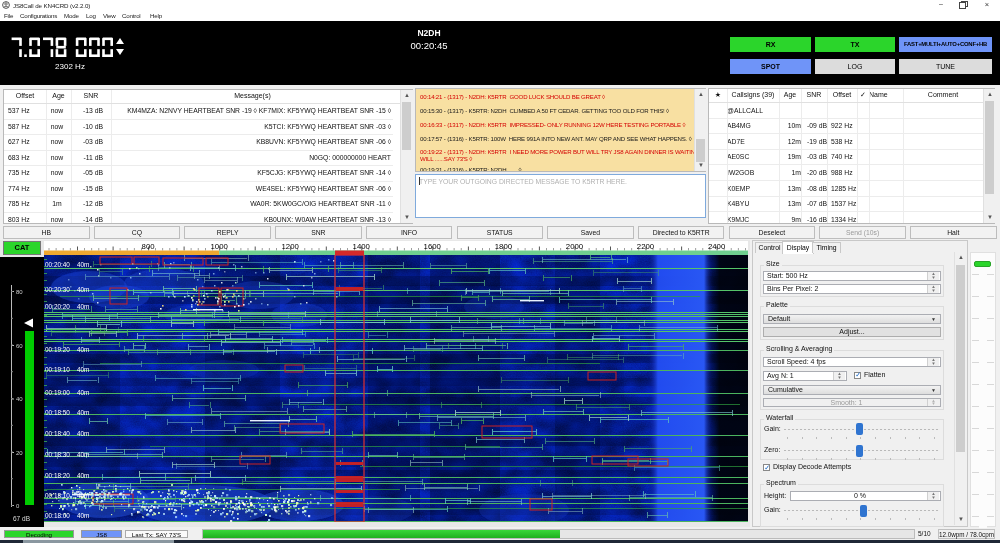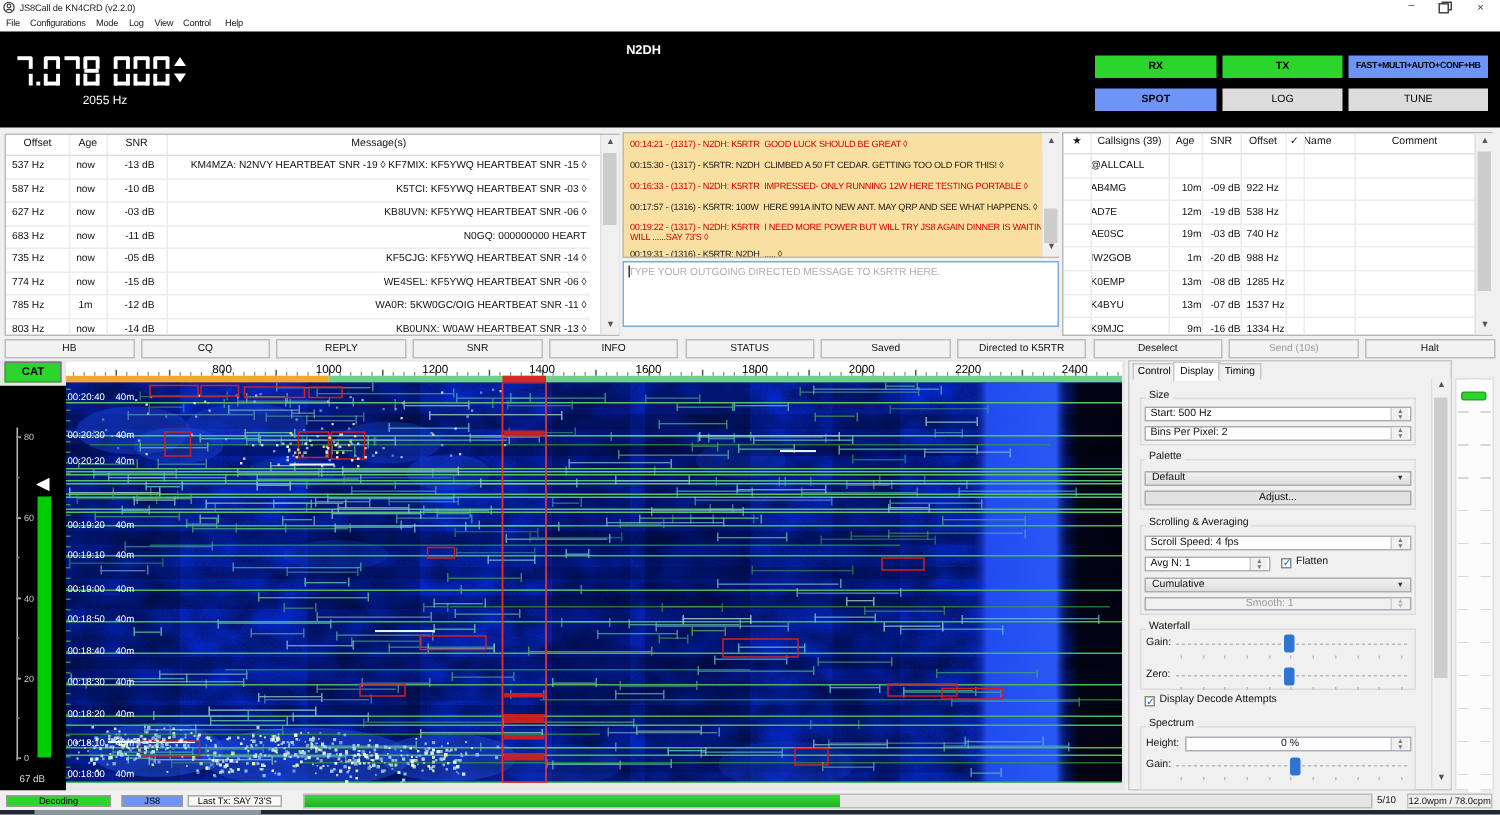--- a/index.html
+++ b/index.html
@@ -70,22 +70,23 @@
       <rect x="97.2" y="28.2" width="2.6" height="7.8" fill="#fff"></rect>
       <rect x="102.8" y="16.5" width="9.6" height="2.6" fill="#fff"></rect>
       <rect x="102.8" y="33.4" width="9.6" height="2.6" fill="#fff"></rect>
       <rect x="102.2" y="17.1" width="2.6" height="7.8" fill="#fff"></rect>
       <rect x="110.4" y="17.1" width="2.6" height="7.8" fill="#fff"></rect>
       <rect x="102.2" y="28.2" width="2.6" height="7.8" fill="#fff"></rect>
       <rect x="110.4" y="28.2" width="2.6" height="7.8" fill="#fff"></rect>
     </svg>
   <div class="abs" style="left:116px;top:17px;width:0;height:0;border-left:4.5px solid transparent;border-right:4.5px solid transparent;border-bottom:6px solid #fff"></div>
   <div class="abs" style="left:116px;top:28px;width:0;height:0;border-left:4.5px solid transparent;border-right:4.5px solid transparent;border-top:6px solid #fff"></div>
-  <div class="abs" style="left:0px;top:41px;width:140px;text-align:center;font-size:8px;color:#fff">2055 Hz</div>
+  <div class="abs" style="left:0px;top:41px;width:140px;text-align:center;font-size:8px;color:#fff">2302 Hz</div>
   <div class="abs" style="left:329px;top:7px;width:200px;text-align:center;font-size:8.5px;color:#fff;font-weight:bold">N2DH</div>
+  <div class="abs" style="left:329px;top:19px;width:200px;text-align:center;font-size:9.5px;color:#fff">00:20:45</div>
   <div class="abs" style="left:730px;top:16px;width:81px;height:15px;background:#2bd52b;font-size:7px;font-weight:bold;text-align:center;line-height:15px;color:#000">RX</div>
   <div class="abs" style="left:815px;top:16px;width:80px;height:15px;background:#2bd52b;font-size:7px;font-weight:bold;text-align:center;line-height:15px;color:#000">TX</div>
   <div class="abs" style="left:899px;top:16px;width:93px;height:15px;background:#6f94f8;font-size:5.9px;font-weight:bold;letter-spacing:-0.22px;text-align:center;line-height:15px;color:#000">FAST+MULTI+AUTO+CONF+HB</div>
   <div class="abs" style="left:730px;top:38px;width:81px;height:15px;background:#6f94f8;font-size:7px;font-weight:bold;text-align:center;line-height:15px;color:#000">SPOT</div>
   <div class="abs" style="left:815px;top:38px;width:80px;height:15px;background:#dcdcdc;font-size:7px;text-align:center;line-height:15px;color:#000">LOG</div>
   <div class="abs" style="left:899px;top:38px;width:93px;height:15px;background:#dcdcdc;font-size:7px;text-align:center;line-height:15px;color:#000">TUNE</div>
 </div>
 
 <div class="abs" style="left:3px;top:89px;width:410px;height:135px;background:#fff;border:1px solid #b9b9b9;box-sizing:border-box;overflow:hidden">
   <div class="hdr" style="left:0;top:0;width:42px">Offset</div>

